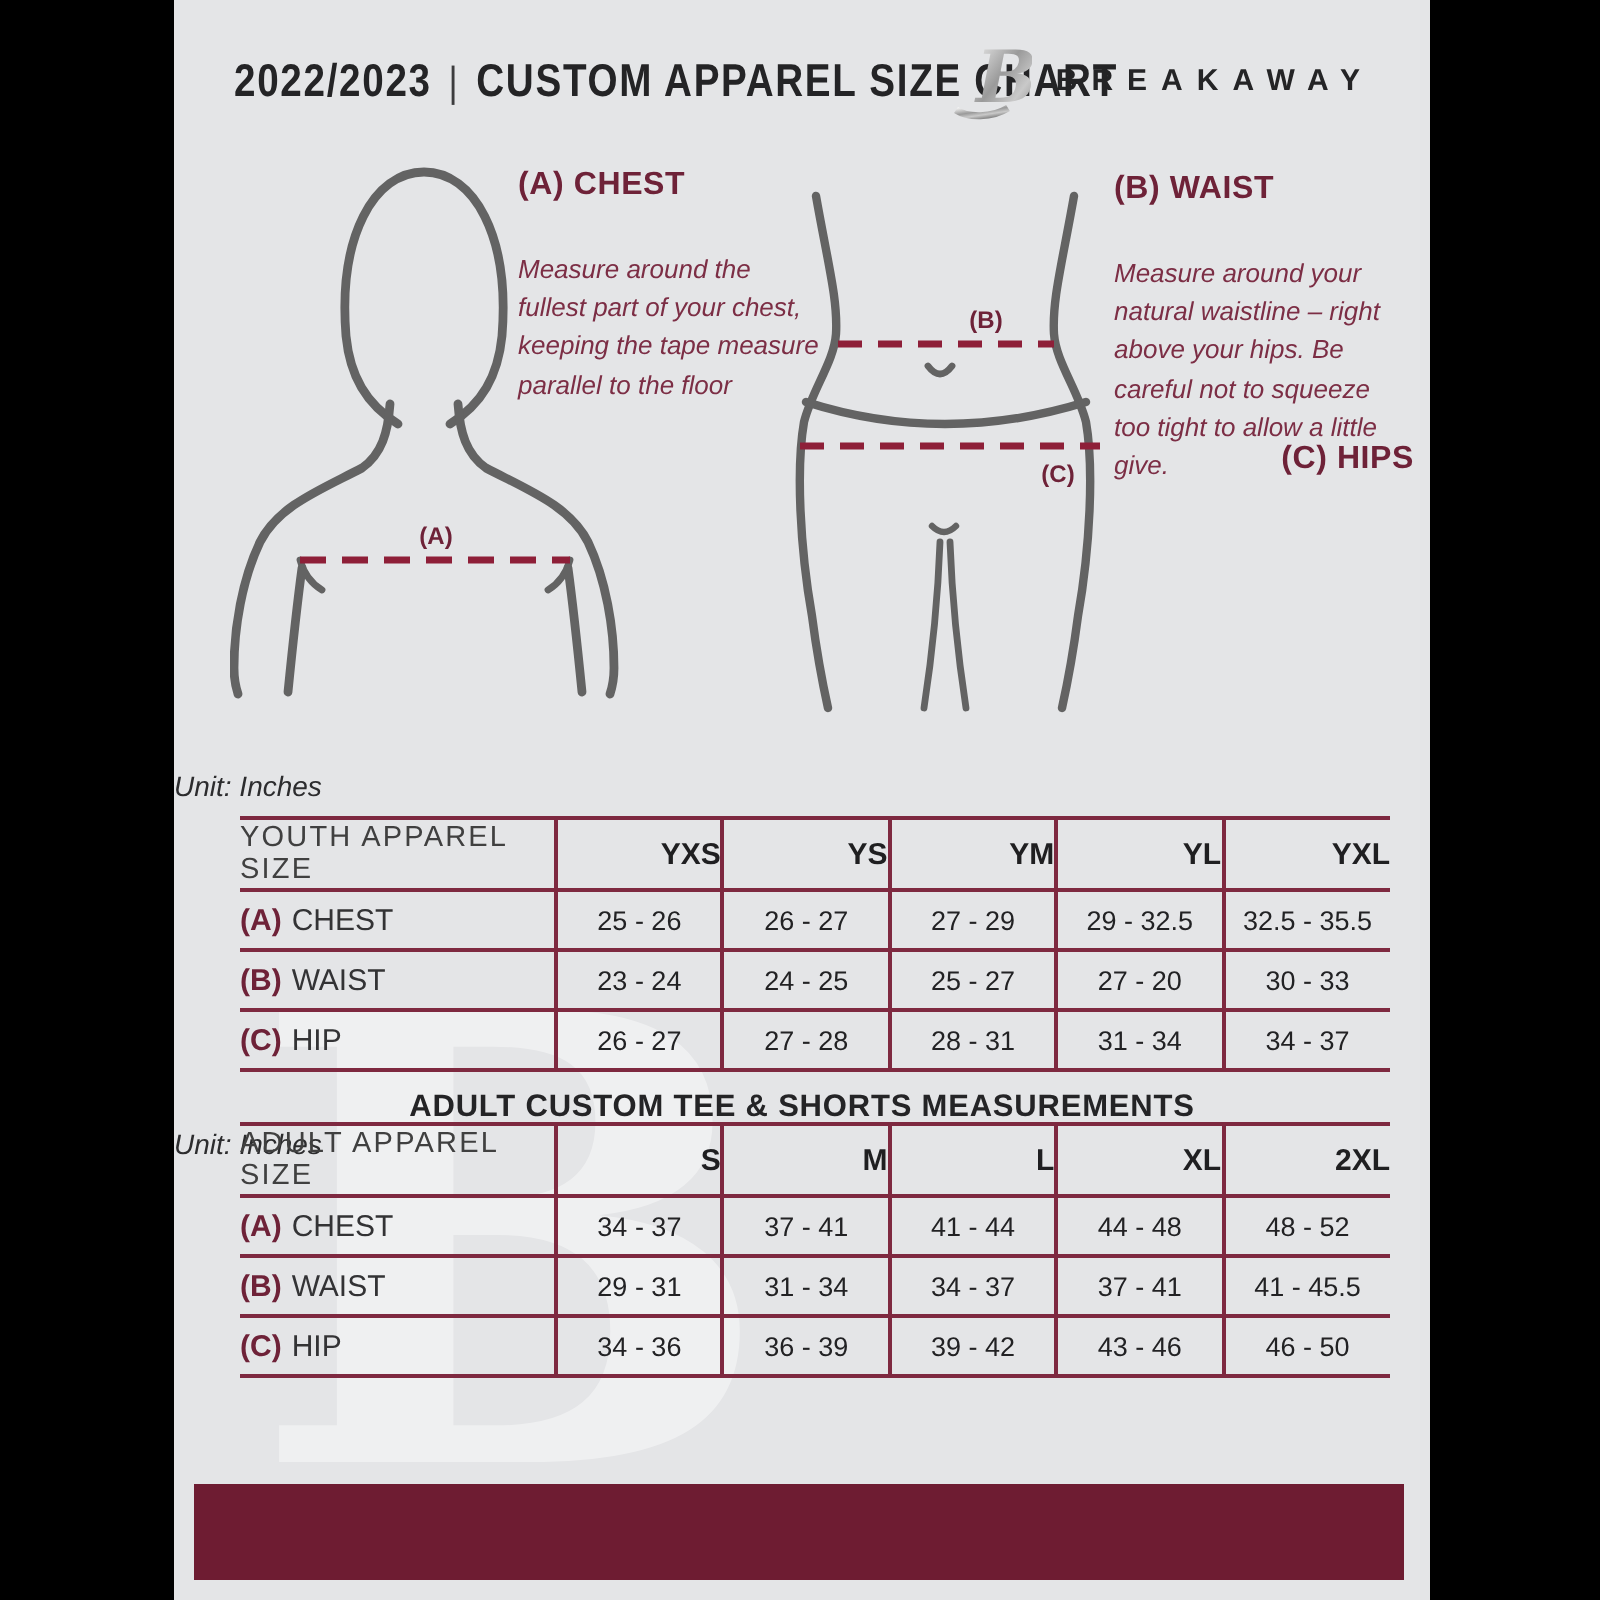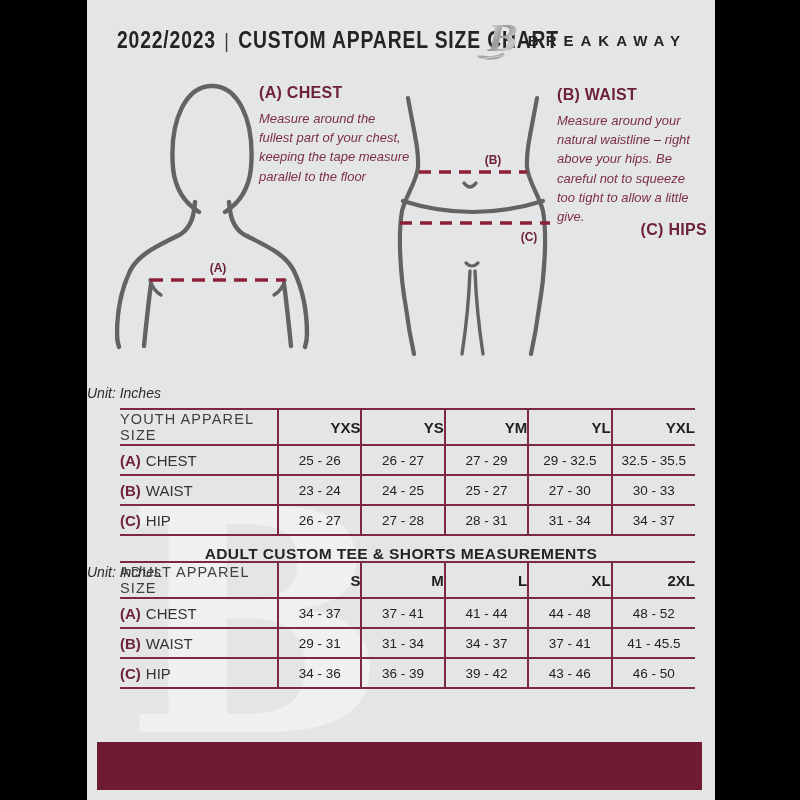--- a/index.html
+++ b/index.html
@@ -18,21 +18,21 @@
     transform:scaleX(0.84);transform-origin:left center;
     font-weight:bold;font-size:23px;color:#242426;letter-spacing:1px;white-space:nowrap;
   }
   .hdr-sep{font-weight:normal;color:#3c3c3e;font-size:21px;}
   .brand{position:absolute;right:28px;top:18px;display:flex;align-items:center;gap:12px;}
   .brand-name{font-weight:bold;font-size:15px;letter-spacing:7px;color:#242426;}
   
   .fig{position:absolute;z-index:1;}
   .guide-head{font-weight:bold;font-size:16px;color:#6e2238;letter-spacing:0.3px;}
   .guide-body{
-    font-style:italic;font-size:13px;line-height:1.48;color:#7c2e45;margin-top:7px;
+    font-style:italic;font-size:13px;line-height:1.48;color:#7c2e45;margin-top:23px;
     white-space:pre-line;
   }
   .gblock{position:absolute;z-index:2;}
   
   .sec-title{
     position:absolute;left:0;width:628px;text-align:center;z-index:2;
     font-weight:bold;font-size:15.5px;color:#242426;letter-spacing:0.4px;
   }
   .sec-unit{
     position:absolute;left:0;width:628px;text-align:left;z-index:2;
@@ -171,21 +171,21 @@
         <td class="val">26 - 27</td>
         <td class="val">27 - 29</td>
         <td class="val">29 - 32.5</td>
         <td class="val">32.5 - 35.5</td>
       </tr>
       <tr>
         <td class="row-label"><span class="pfx">(B)</span><span>WAIST</span></td>
         <td class="val">23 - 24</td>
         <td class="val">24 - 25</td>
         <td class="val">25 - 27</td>
-        <td class="val">27 - 30</td>
+        <td class="val">27 - 20</td>
         <td class="val">30 - 33</td>
       </tr>
       <tr>
         <td class="row-label"><span class="pfx">(C)</span><span>HIP</span></td>
         <td class="val">26 - 27</td>
         <td class="val">27 - 28</td>
         <td class="val">28 - 31</td>
         <td class="val">31 - 34</td>
         <td class="val">34 - 37</td>
       </tr>

